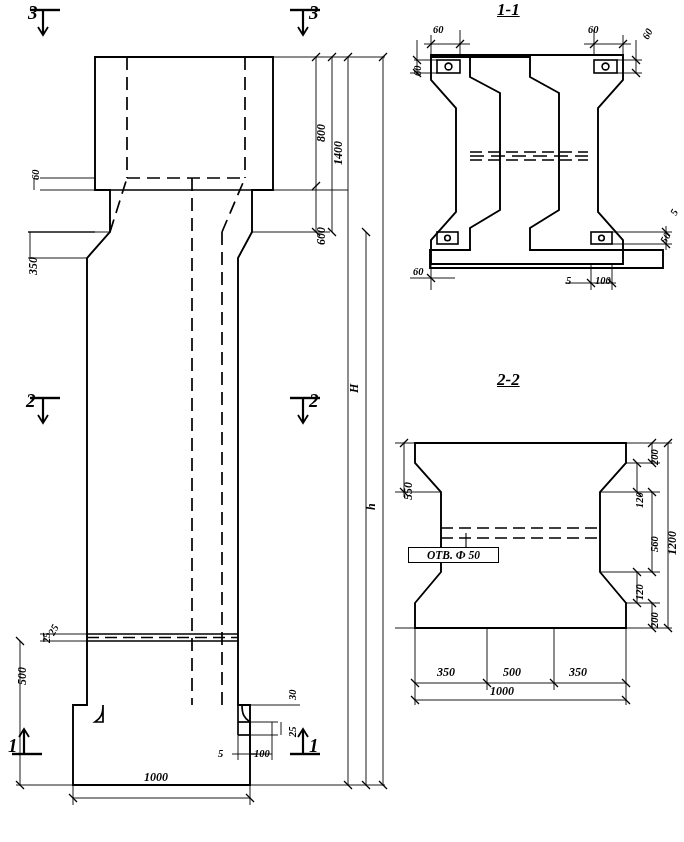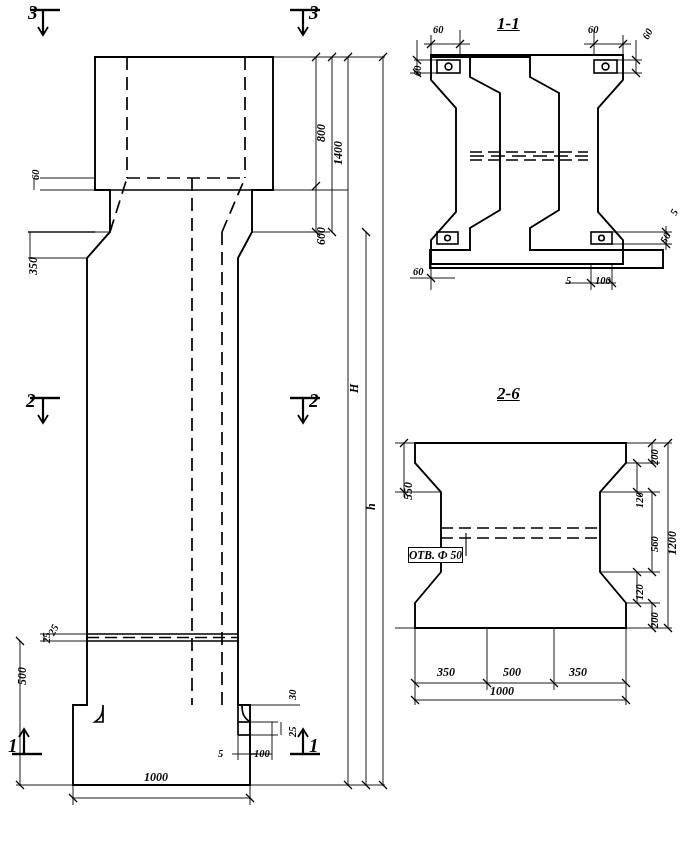--- a/index.html
+++ b/index.html
@@ -2,25 +2,25 @@
 <html><head>
 <meta charset="utf-8">
 <style>
   html,body{margin:0;padding:0;background:#fff;}
   body{width:684px;height:842px;position:relative;font-family:"Liberation Serif",serif;color:#000;overflow:hidden;}
   #sheet{position:absolute;left:0;top:0;width:684px;height:842px;}
   svg{position:absolute;left:0;top:0;width:684px;height:842px;}
   .lbl{position:absolute;font-family:"Liberation Serif",serif;font-style:italic;font-weight:bold;white-space:nowrap;}
   .dim{font-size:12px;}
   .dim-s{font-size:10.5px;}
-  .title{font-size:17px;font-weight:bold;font-style:italic;text-decoration:underline;margin-top:14px;}
+  .title{font-size:17px;font-weight:bold;font-style:italic;text-decoration:underline;}
   .mark{font-size:19px;font-weight:bold;font-style:italic;}
   .rot90{transform:rotate(-90deg);transform-origin:0 0;}
   .rotn{transform:rotate(-62deg);transform-origin:0 0;}
-  .boxlbl{font-size:11.5px;font-style:italic;font-weight:bold;border:1.4px solid #000;padding:1px 0;background:#fff;}
+  .boxlbl{font-size:11.5px;font-style:italic;font-weight:bold;border:1.4px solid #000;padding:1px 18px;background:#fff;}
 </style>
 </head>
 <body>
 
 <div id="sheet">
 
 <svg viewBox="0 0 684 842">
   <g fill="none" stroke="#000" stroke-width="1.9" stroke-linejoin="miter">
 
     <path d="M95,57 L273,57 L273,190 L252,190 L252,232 L238,258 L238,705 L250,705 L250,785 L73,785 L73,705 L87,705 L87,258 L110,232 L110,190 L95,190 Z"></path>
@@ -275,21 +275,21 @@
 </svg>
 
 <div class="lbl mark" style="left:28px;top:2px;">3</div>
 <div class="lbl mark" style="left:309px;top:2px;">3</div>
 <div class="lbl mark" style="left:26px;top:390px;">2</div>
 <div class="lbl mark" style="left:309px;top:390px;">2</div>
 <div class="lbl mark" style="left:8px;top:735px;">1</div>
 <div class="lbl mark" style="left:309px;top:735px;">1</div>
 
 <div class="lbl title" style="left:497px;top:0px;">1-1</div>
-<div class="lbl title" style="left:497px;top:370px;">2-6</div>
+<div class="lbl title" style="left:497px;top:370px;">2-2</div>
 
 <div class="lbl dim rot90" style="left:314px;top:142px;">800</div>
 <div class="lbl dim rot90" style="left:331px;top:165px;">1400</div>
 <div class="lbl dim rot90" style="left:314px;top:245px;">600</div>
 <div class="lbl dim rot90" style="left:347px;top:393px;">H</div>
 <div class="lbl dim rot90" style="left:364px;top:510px;">h</div>
 <div class="lbl dim-s rot90" style="left:30px;top:180px;">60</div>
 <div class="lbl dim rot90" style="left:26px;top:275px;">350</div>
 <div class="lbl dim rot90" style="left:15px;top:685px;">500</div>
 <div class="lbl dim-s rot90" style="left:41px;top:643px;">25</div>

